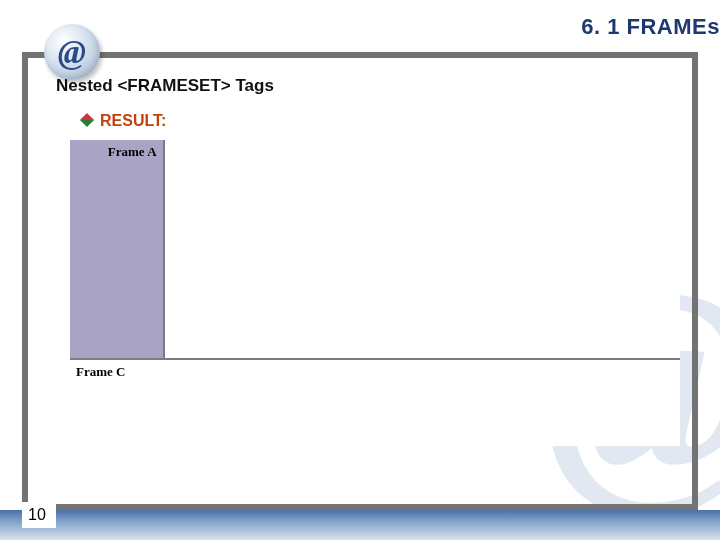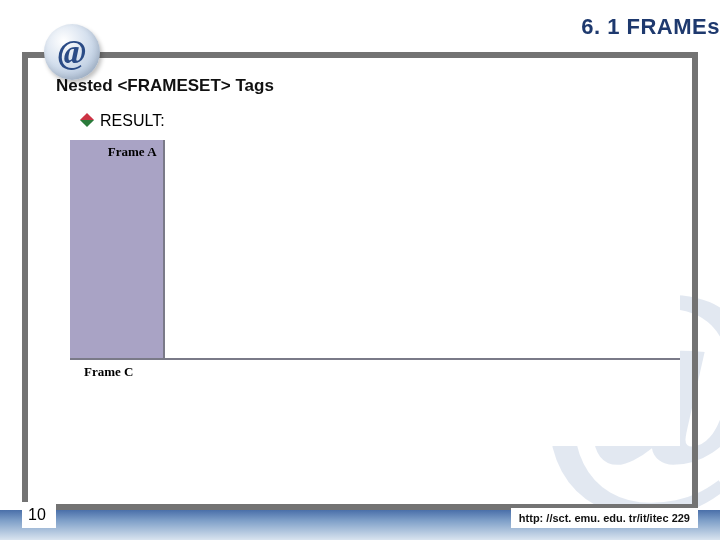--- a/index.html
+++ b/index.html
@@ -88,22 +88,22 @@
     font-size: 17px;
     font-weight: 900;
     color: #111;
   }
 
   .result-line {
     position: absolute;
     top: 54px;
     left: 54px;
     font-size: 16px;
-    font-weight: 400;
-    color: #000000;
+    font-weight: 700;
+    color: #c2410c;
   }
   .diamond {
     display: inline-block;
     width: 10px; height: 10px;
     transform: rotate(45deg);
     margin-right: 8px;
     background: linear-gradient(135deg, #cc3344 0 50%, #2a7a3a 50% 100%);
     vertical-align: 1px;
   }
 
@@ -142,21 +142,20 @@
   .frame-c {
     height: 28%;
     background: #fff;
     padding: 4px 6px;
     font-family: "Times New Roman", serif;
     font-weight: bold;
     font-size: 13px;
   }
   .frame-c-wrap {
     border-top: 0;
-    margin-left: 8px;
   }
 
   
   .footer-bar {
     position: absolute;
     left: 0; right: 0; bottom: 0;
     height: 30px;
     background: linear-gradient(to bottom, #4a6fa9 0%, #7e9fc8 35%, #d9e4ef 100%);
     z-index: 0;
   }
@@ -211,15 +210,14 @@
         <div class="frame-a">Frame A</div>
       </div>
       <div class="frame-c-wrap">
         <div class="frame-c">Frame C</div>
       </div>
     </div>
 
   </div>
 
   <div class="page-num-box">10</div>
-  <div class="url-box">http: //sct. emu. edu. tr/it/itec 229</div>
 
 </div>
 
 </body></html>

